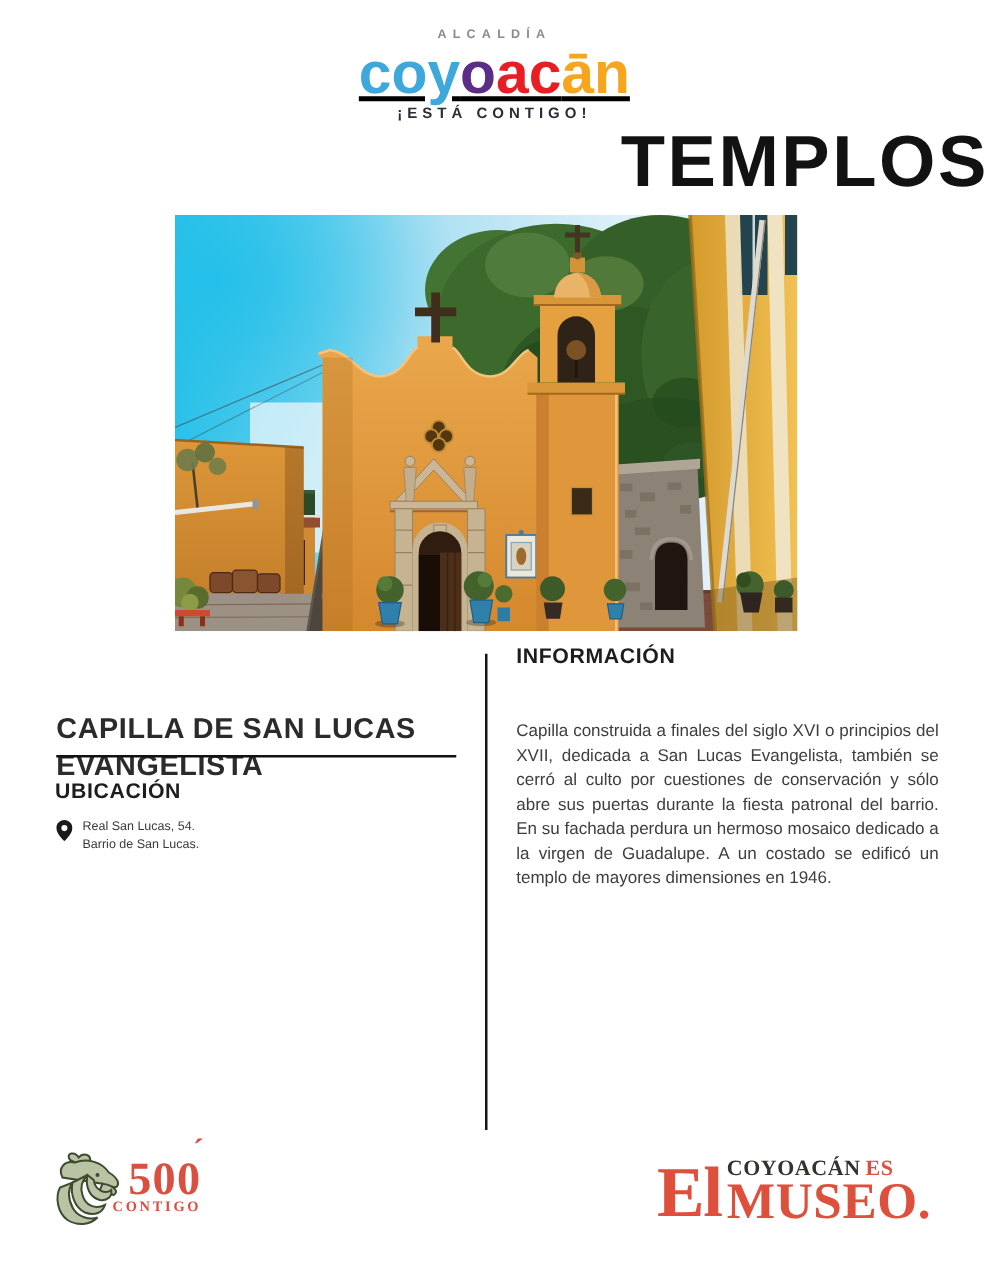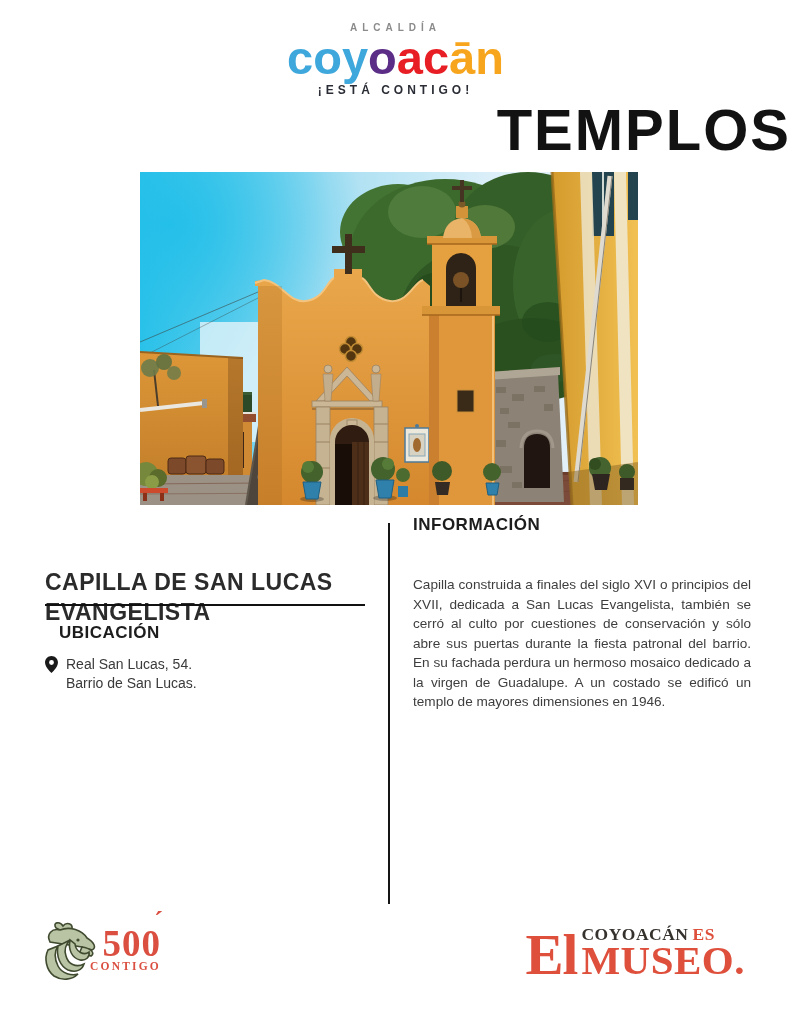--- a/index.html
+++ b/index.html
@@ -2,40 +2,40 @@
 <html><head>
 <meta charset="utf-8">
 <style>
   html,body{margin:0;padding:0;background:#ffffff;}
   .page{position:relative;width:791px;height:992px;background:#fff;overflow:hidden;
         font-family:"Liberation Sans",sans-serif;}
 
   
   .brand{position:absolute;top:22px;left:0;right:0;text-align:center;}
   .brand-alcaldia{font-size:10px;font-weight:bold;letter-spacing:5px;color:#8b8b8b;}
-  .brand-word{font-size:47px;font-weight:bold;line-height:1.02;letter-spacing:0px;margin-top:1px;}
+  .brand-word{font-size:47px;font-weight:bold;line-height:1.02;letter-spacing:0px;margin-top:1px;text-decoration:underline;}
   .brand-word span{display:inline;}
   .brand-tagline{font-size:12px;font-weight:bold;letter-spacing:4px;color:#2a2d35;margin-top:1px;}
 
   .page-title{position:absolute;top:96px;left:0;right:0;text-align:right;
               font-size:58px;font-weight:bold;letter-spacing:2px;color:#121212;}
 
   
   .photo{position:absolute;left:140px;top:172px;width:498px;height:333px;overflow:hidden;}
   .photo svg{display:block;width:100%;height:100%;}
 
   
   .chapel-title{position:absolute;left:45px;top:521px;width:332px;
                 font-size:23px;font-weight:bold;line-height:1.32;letter-spacing:.5px;color:#2b2b2b;margin-top:46px;}
   .hline{position:absolute;left:45px;top:604px;width:320px;height:2px;background:#111;}
-  .ubicacion-heading{position:absolute;left:59px;top:623px;font-size:17px;font-weight:bold;
+  .ubicacion-heading{position:absolute;left:44px;top:623px;font-size:17px;font-weight:bold;
                 letter-spacing:.5px;color:#1d1d1d;}
   .address{position:absolute;left:45px;top:655px;display:flex;gap:8px;align-items:flex-start;}
   .address .pin{flex:0 0 auto;margin-top:1px;}
-  .address-text{font-size:14px;color:#3a3a3a;line-height:1.35;}
+  .address-text{font-size:10px;color:#3a3a3a;line-height:1.35;}
 
   .vline{position:absolute;left:388px;top:523px;width:2px;height:381px;background:#151515;}
 
   .info-heading{position:absolute;left:413px;top:515px;font-size:17px;font-weight:bold;
                 letter-spacing:.5px;color:#1d1d1d;}
   .info-body{position:absolute;left:413px;top:575px;width:338px;
              font-size:13.6px;line-height:1.44;color:#3e3e3e;text-align:justify;}
 
   
   .logo500{position:absolute;left:42px;top:920px;display:flex;align-items:flex-start;}

